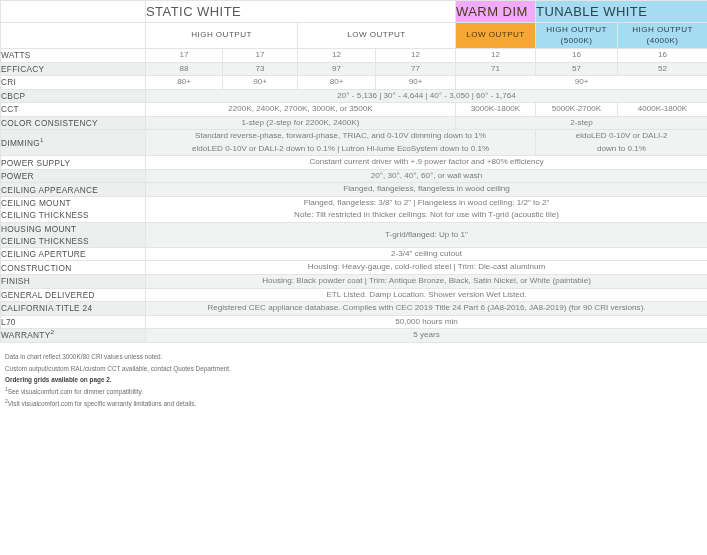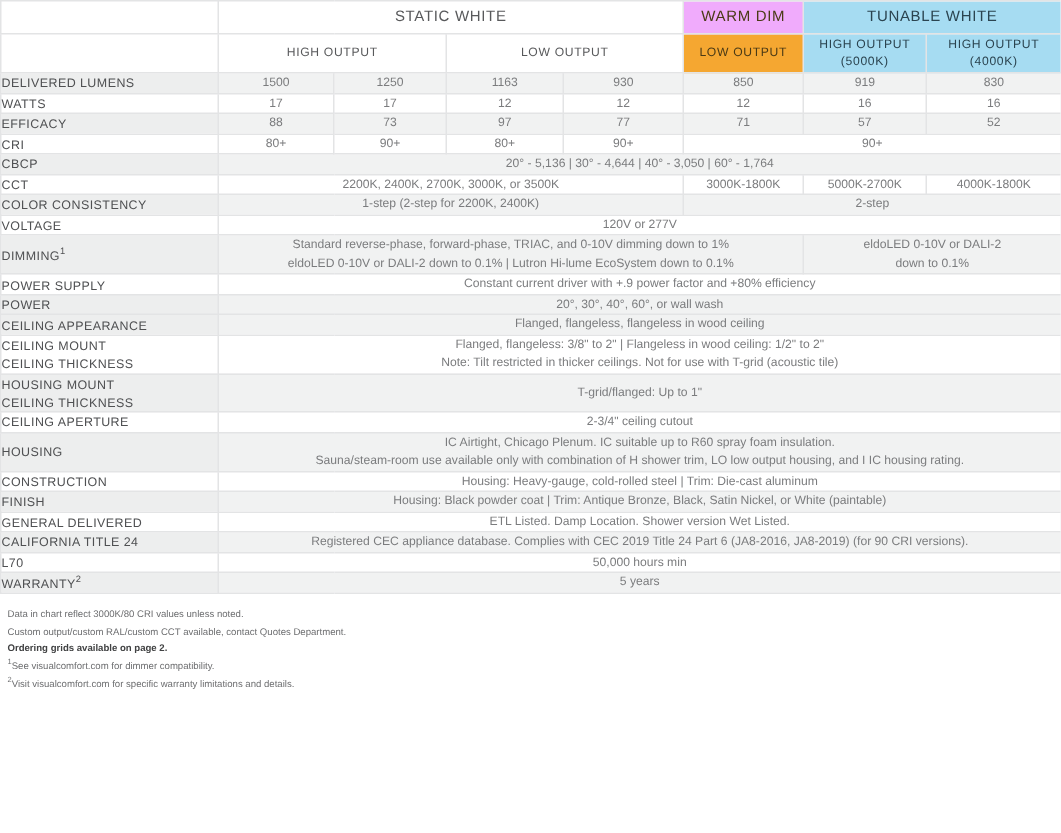--- a/index.html
+++ b/index.html
@@ -19,22 +19,22 @@
     table-layout: fixed;
   }
   #spec-table td, #spec-table th {
     border: 1px solid #e3e4e5;
     padding: 0;
     vertical-align: middle;
     font-weight: normal;
   }
   
   .hdr {
-    text-align: center;
-    font-size: 10px;
+    text-align: left;
+    font-size: 13px;
     letter-spacing: 0.45px;
     color: #58595b;
     font-weight: bold;
     height: 22px;
     background: #ffffff;
   }
   .hdr.blank { border-left-color: #ffffff; border-top-color: #ffffff; }
   .hdr.warm { background: #f0abfc; color: #4a3a16; }
   .hdr.tune { background: #a6dcf2; color: #2b4450; margin-top: 40px; }
   .hdr-sub {
@@ -108,30 +108,20 @@
     <tr id="hdr-row-2">
         <td class="hdr-sub corner blank" colspan="1"></td>
         <td class="hdr-sub " colspan="2">HIGH OUTPUT</td>
         <td class="hdr-sub " colspan="2">LOW OUTPUT</td>
         <td class="hdr-sub warm" colspan="1">LOW OUTPUT</td>
         <td class="hdr-sub tune" colspan="1">HIGH OUTPUT<br>(5000K)</td>
         <td class="hdr-sub tune" colspan="1">HIGH OUTPUT<br>(4000K)</td>
       </tr>
   </thead>
   <tbody id="table-body">
-      <tr class="shade">
-        <td class="lbl">DELIVERED LUMENS</td>
-        <td class="val" colspan="1">1500</td>
-        <td class="val" colspan="1">1250</td>
-        <td class="val" colspan="1">1163</td>
-        <td class="val" colspan="1">930</td>
-        <td class="val" colspan="1">850</td>
-        <td class="val" colspan="1">919</td>
-        <td class="val" colspan="1">830</td>
-      </tr>
       <tr class="plain">
         <td class="lbl">WATTS</td>
         <td class="val" colspan="1">17</td>
         <td class="val" colspan="1">17</td>
         <td class="val" colspan="1">12</td>
         <td class="val" colspan="1">12</td>
         <td class="val" colspan="1">12</td>
         <td class="val" colspan="1">16</td>
         <td class="val" colspan="1">16</td>
       </tr>
@@ -162,24 +152,20 @@
         <td class="val" colspan="4">2200K, 2400K, 2700K, 3000K, or 3500K</td>
         <td class="val" colspan="1">3000K-1800K</td>
         <td class="val" colspan="1">5000K-2700K</td>
         <td class="val" colspan="1">4000K-1800K</td>
       </tr>
       <tr class="shade">
         <td class="lbl">COLOR CONSISTENCY</td>
         <td class="val" colspan="4">1-step (2-step for 2200K, 2400K)</td>
         <td class="val" colspan="3">2-step</td>
       </tr>
-      <tr class="plain">
-        <td class="lbl">VOLTAGE</td>
-        <td class="val" colspan="7">120V or 277V</td>
-      </tr>
       <tr class="shade">
         <td class="lbl">DIMMING<sup>1</sup></td>
         <td class="val" colspan="5">Standard reverse-phase, forward-phase, TRIAC, and 0-10V dimming down to 1%<br>eldoLED 0-10V or DALI-2 down to 0.1%  |  Lutron Hi-lume EcoSystem down to 0.1%</td>
         <td class="val" colspan="2">eldoLED 0-10V or DALI-2<br>down to 0.1%</td>
       </tr>
       <tr class="plain">
         <td class="lbl">POWER SUPPLY</td>
         <td class="val" colspan="7">Constant current driver with +.9 power factor and +80% efficiency</td>
       </tr>
       <tr class="shade">
@@ -194,24 +180,20 @@
         <td class="lbl">CEILING MOUNT<br>CEILING THICKNESS</td>
         <td class="val" colspan="7">Flanged, flangeless: 3/8" to 2"  |  Flangeless in wood ceiling: 1/2" to 2"<br>Note: Tilt restricted in thicker ceilings. Not for use with T-grid (acoustic tile)</td>
       </tr>
       <tr class="shade">
         <td class="lbl">HOUSING MOUNT<br>CEILING THICKNESS</td>
         <td class="val" colspan="7">T-grid/flanged: Up to 1"</td>
       </tr>
       <tr class="plain">
         <td class="lbl">CEILING APERTURE</td>
         <td class="val" colspan="7">2-3/4" ceiling cutout</td>
-      </tr>
-      <tr class="shade">
-        <td class="lbl">HOUSING</td>
-        <td class="val" colspan="7">IC Airtight, Chicago Plenum. IC suitable up to R60 spray foam insulation.<br>Sauna/steam-room use available only with combination of H shower trim, LO low output housing, and I IC housing rating.</td>
       </tr>
       <tr class="plain">
         <td class="lbl">CONSTRUCTION</td>
         <td class="val" colspan="7">Housing: Heavy-gauge, cold-rolled steel | Trim: Die-cast aluminum</td>
       </tr>
       <tr class="shade">
         <td class="lbl">FINISH</td>
         <td class="val" colspan="7">Housing: Black powder coat | Trim: Antique Bronze, Black, Satin Nickel, or White (paintable)</td>
       </tr>
       <tr class="plain">

